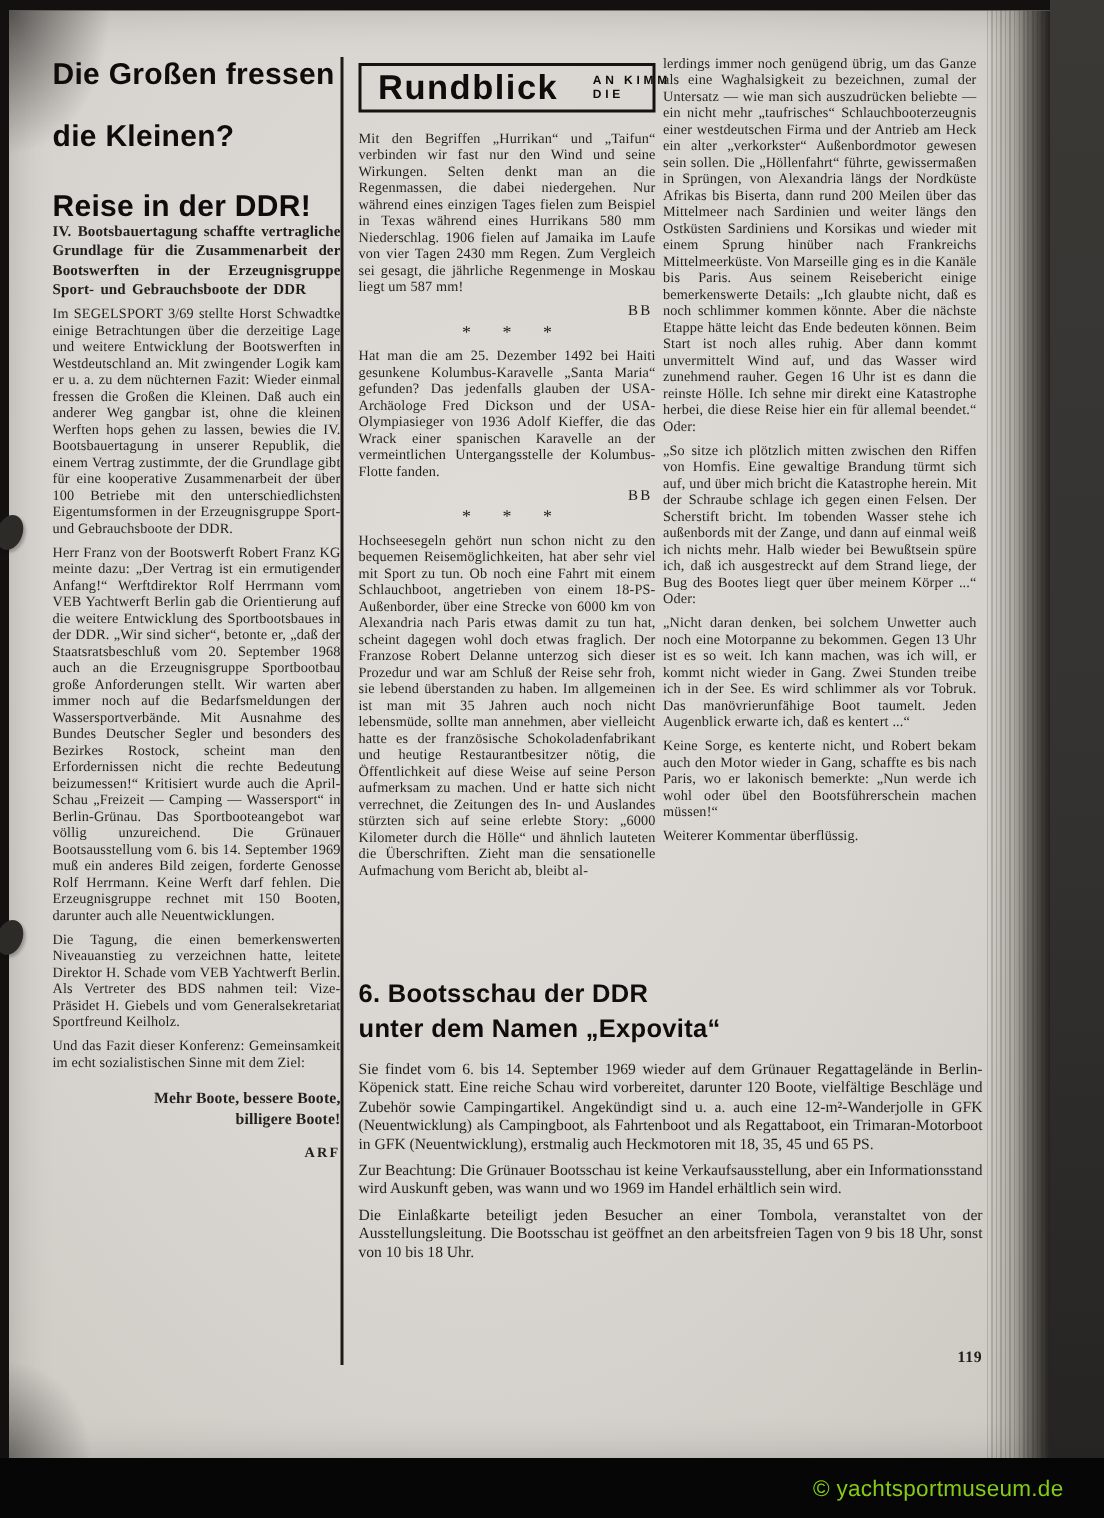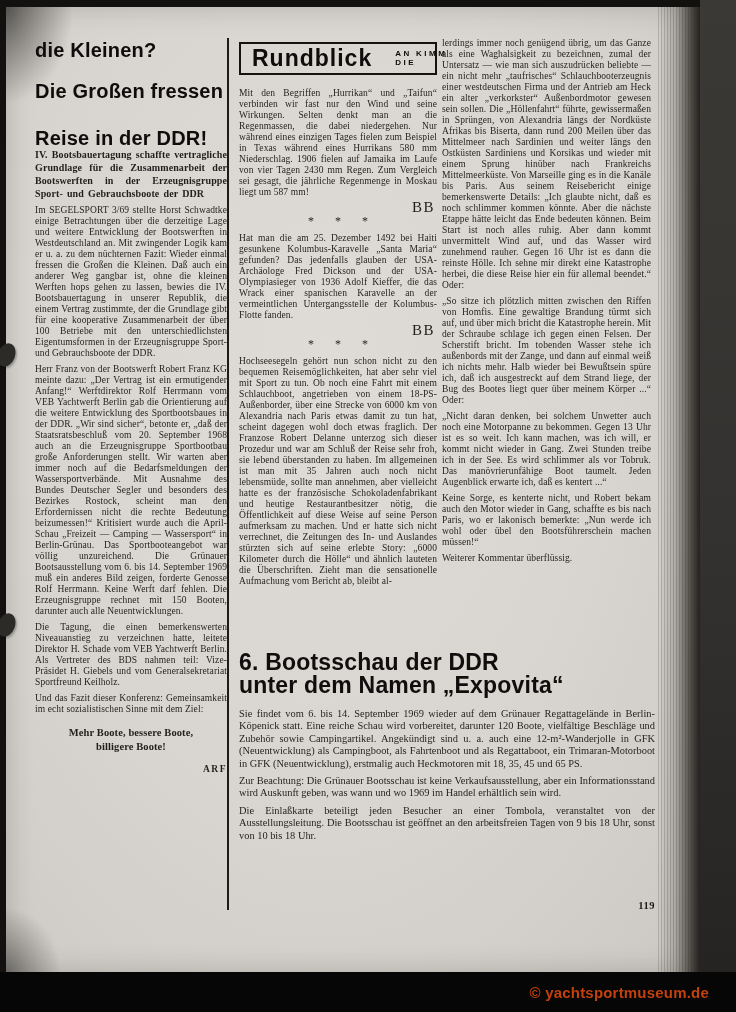--- a/index.html
+++ b/index.html
@@ -27,61 +27,61 @@
   .col p{margin:0 0 5px 0;}
   .col-left{left:29px;top:33px;width:192px;}
   .col-mid{left:233px;top:35px;width:198px;}
   .col-right{left:436px;top:31px;width:209px;}
 
   .hl{font-family:"Liberation Sans", sans-serif;font-weight:bold;color:#0e0d0c;text-align:left;
       font-size:20px;line-height:20px;letter-spacing:0.2px;}
   .hl-line{margin-bottom:21px;}
   .hl-line-3{margin-top:27px;margin-bottom:0;}
   .lead{font-weight:bold;font-size:10px;line-height:13px;margin:16px 0 11px;word-spacing:1.5px;}
-  .slogan{text-align:center;font-weight:bold;font-size:10.5px;line-height:13.5px;margin-top:11px;}
+  .slogan{text-align:right;font-weight:bold;font-size:10.5px;line-height:13.5px;margin-top:11px;}
   .byline{text-align:right;font-size:9.5px;letter-spacing:1.5px;margin-top:11px;font-weight:bold;}
 
   .rb-box{border:2px solid #151310;padding:5px 8px 6px 11px;display:flex;align-items:center;
           gap:23px;margin-bottom:13px;}
   .rb-title{font-family:"Liberation Sans", sans-serif;font-weight:bold;font-size:23px;
             letter-spacing:1px;color:#0e0d0c;white-space:nowrap;}
   .rb-sub{display:flex;flex-direction:row;font-family:"Liberation Sans", sans-serif;
           font-weight:bold;font-size:8px;line-height:9px;letter-spacing:2.5px;color:#0e0d0c;}
-  .sign{text-align:right;font-size:15px;letter-spacing:1.5px;margin:-1px 2px 2px 0;}
+  .sign{text-align:right;font-size:10px;letter-spacing:1.5px;margin:-1px 2px 2px 0;}
   .stars{text-align:center;font-size:12px;letter-spacing:9px;padding-left:9px;margin:3px 0 6px;}
 
   .bottom{position:absolute;left:233px;top:644px;width:416px;color:#201f1d;}
-  .bottom-hl{font-family:"Liberation Sans", sans-serif;font-weight:bold;font-size:23px;
+  .bottom-hl{font-family:"Liberation Sans", sans-serif;font-weight:bold;font-size:17px;
              line-height:23px;color:#0f0e0d;margin-bottom:11px;letter-spacing:0.2px;}
   .bottom p{margin:0 0 5px 0;font-size:10.4px;line-height:12.4px;text-align:justify;}
   .pagenum{position:absolute;left:233px;top:893px;width:416px;text-align:right;
            font-size:10.5px;font-weight:bold;color:#1d1c1a;letter-spacing:0.5px;}
 
   .band{position:absolute;left:0;top:972px;width:736px;height:40px;background:#070606;
         display:flex;align-items:center;justify-content:flex-end;box-sizing:border-box;
         padding-right:27px;}
-  .band span{font-family:"Liberation Sans", sans-serif;font-weight:bold;font-size:15px;
-             color:#c2410c;letter-spacing:0.2px;}
+  .band span{font-family:"Liberation Sans", sans-serif;font-weight:normal;font-size:15px;
+             color:#84cc16;letter-spacing:0.2px;}
 </style>
 </head>
 <body>
 
 <div class="screen">
   <div class="right-area"></div>
 
   <div class="paper">
     <div class="page-edges"></div>
     <div class="hole hole-1"></div>
     <div class="hole hole-2"></div>
     <div class="rule-v"></div>
 
     <section class="col col-left">
       <div class="hl">
+        <div class="hl-line">Die Großen fressen</div>
         <div class="hl-line">die Kleinen?</div>
-        <div class="hl-line">Die Großen fressen</div>
         <div class="hl-line hl-line-3">Reise in der DDR!</div>
       </div>
       <p class="lead">IV. Bootsbauertagung schaffte vertragliche Grundlage für die Zusammenarbeit der Bootswerften in der Erzeugnisgruppe Sport- und Gebrauchsboote der DDR</p>
       <p>Im SEGELSPORT 3/69 stellte Horst Schwadtke einige Betrachtungen über die derzeitige Lage und weitere Entwicklung der Bootswerften in Westdeutschland an. Mit zwingender Logik kam er u. a. zu dem nüchternen Fazit: Wieder einmal fressen die Großen die Kleinen. Daß auch ein anderer Weg gangbar ist, ohne die kleinen Werften hops gehen zu lassen, bewies die IV. Bootsbauertagung in unserer Republik, die einem Vertrag zustimmte, der die Grundlage gibt für eine kooperative Zusammenarbeit der über 100 Betriebe mit den unterschiedlichsten Eigentumsformen in der Erzeugnisgruppe Sport- und Gebrauchsboote der DDR.</p>
       <p>Herr Franz von der Bootswerft Robert Franz KG meinte dazu: „Der Vertrag ist ein ermutigender Anfang!“ Werftdirektor Rolf Herrmann vom VEB Yachtwerft Berlin gab die Orientierung auf die weitere Entwicklung des Sportbootsbaues in der DDR. „Wir sind sicher“, betonte er, „daß der Staatsratsbeschluß vom 20. September 1968 auch an die Erzeugnisgruppe Sportbootbau große Anforderungen stellt. Wir warten aber immer noch auf die Bedarfsmeldungen der Wassersportverbände. Mit Ausnahme des Bundes Deutscher Segler und besonders des Bezirkes Rostock, scheint man den Erfordernissen nicht die rechte Bedeutung beizumessen!“ Kritisiert wurde auch die April-Schau „Freizeit — Camping — Wassersport“ in Berlin-Grünau. Das Sportbooteangebot war völlig unzureichend. Die Grünauer Bootsausstellung vom 6. bis 14. September 1969 muß ein anderes Bild zeigen, forderte Genosse Rolf Herrmann. Keine Werft darf fehlen. Die Erzeugnisgruppe rechnet mit 150 Booten, darunter auch alle Neuentwicklungen.</p>
       <p>Die Tagung, die einen bemerkenswerten Niveauanstieg zu verzeichnen hatte, leitete Direktor H. Schade vom VEB Yachtwerft Berlin. Als Vertreter des BDS nahmen teil: Vize-Präsidet H. Giebels und vom Generalsekretariat Sportfreund Keilholz.</p>
       <p>Und das Fazit dieser Konferenz: Gemeinsamkeit im echt sozialistischen Sinne mit dem Ziel:</p>
       <div class="slogan">
         <div>Mehr Boote, bessere Boote,</div>
         <div>billigere Boote!</div>

